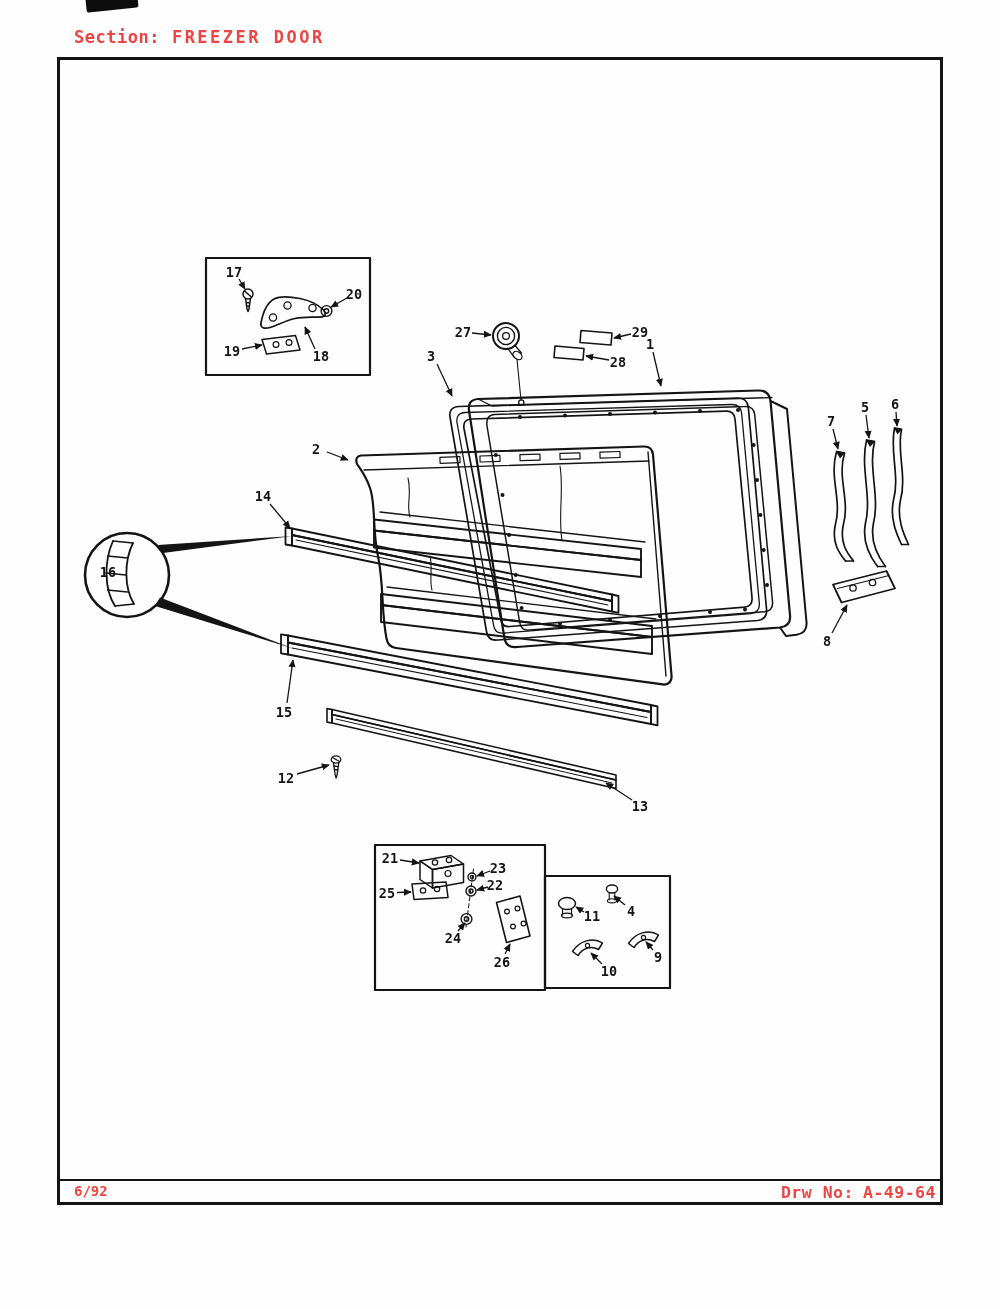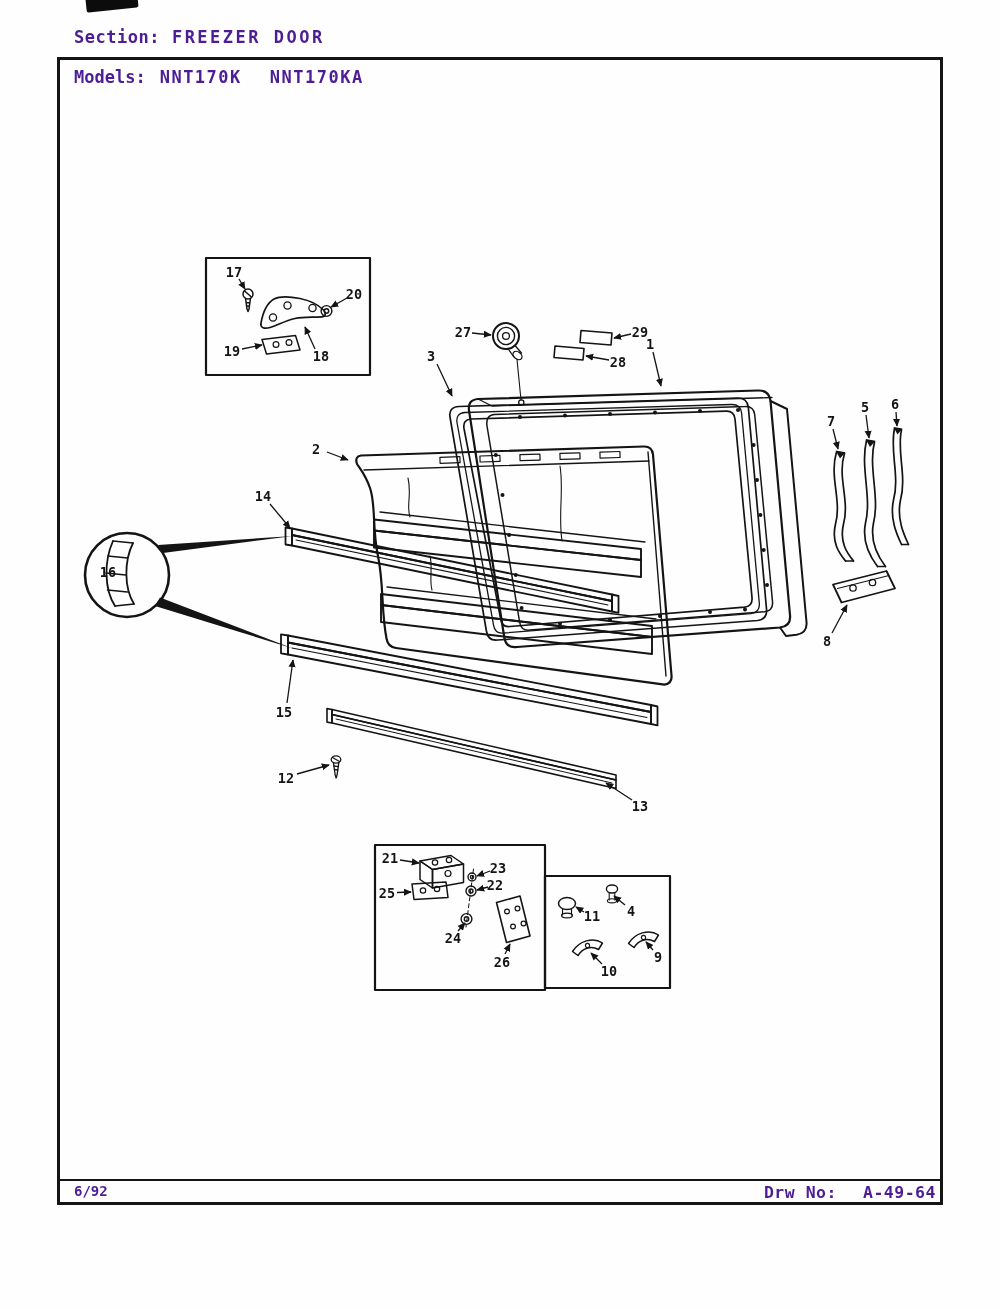--- a/index.html
+++ b/index.html
@@ -1,20 +1,20 @@
 <!DOCTYPE html>
 <html><head>
 <meta charset="utf-8">
 <title>Parts Diagram</title>
 <style>
   * { margin:0; padding:0; box-sizing:border-box; }
   html,body { background:#ffffff; }
   .page {
     position:relative; width:1000px; height:1309px;
-    background:#fefefe; color:#4c1d95; overflow:hidden;
+    background:#fefefe; color:#ef4444; overflow:hidden;
     font-family:"DejaVu Sans Mono","Liberation Mono",monospace;
   }
   .corner-mark {
     position:absolute; left:86px; top:-4px; width:52px; height:14px;
     background:#0c0c0c; transform:rotate(-6deg); border-radius:2px;
   }
   .frame {
     position:absolute; left:57px; top:57px; width:886px; height:1148px;
     border:3px solid #141414;
   }
@@ -33,44 +33,41 @@
   }
   .models-header .val { margin-left:14px; letter-spacing:1.5px; }
   .models-header .val + .val { margin-left:28px; }
   .footer-date {
     position:absolute; left:74px; top:1183px; font-size:14px; font-weight:bold;
   }
   .footer-drw {
     position:absolute; right:64px; top:1183px; font-size:16.5px; font-weight:bold;
     letter-spacing:.5px; white-space:nowrap;
   }
-  .footer-drw span + span { margin-left:26px; }
+  .footer-drw span + span { margin-left:9px; }
   svg.diagram { position:absolute; left:0; top:0; width:1000px; height:1309px; }
   .callout-num {
     font-family:"DejaVu Sans Mono",monospace; font-size:13.5px; font-weight:700;
     fill:#141414; text-anchor:middle; dominant-baseline:central;
   }
   .leader { stroke:#141414; stroke-width:1.3; fill:none; }
 </style>
 </head>
 <body>
 
 <div class="page">
 
   <div class="corner-mark"></div>
 
   <div class="section-header">
     <span class="lbl">Section:</span><span class="val">FREEZER DOOR</span>
   </div>
 
   <div class="frame"></div>
 
-  <div class="models-header">
-    <span class="lbl">Models:</span><span class="val">NNT170K</span><span class="val">NNT170KA</span>
-  </div>
 
   <div class="footer-rule"></div>
   <div class="footer-date">6/92</div>
   <div class="footer-drw">
     <span>Drw No:</span><span>A-49-64</span>
   </div>
 
   <svg class="diagram" viewBox="0 0 1000 1309">
     <defs>
       <marker id="arrowhead" viewBox="0 0 10 10" refX="8.5" refY="5" markerWidth="6.5" markerHeight="6.5" orient="auto">

